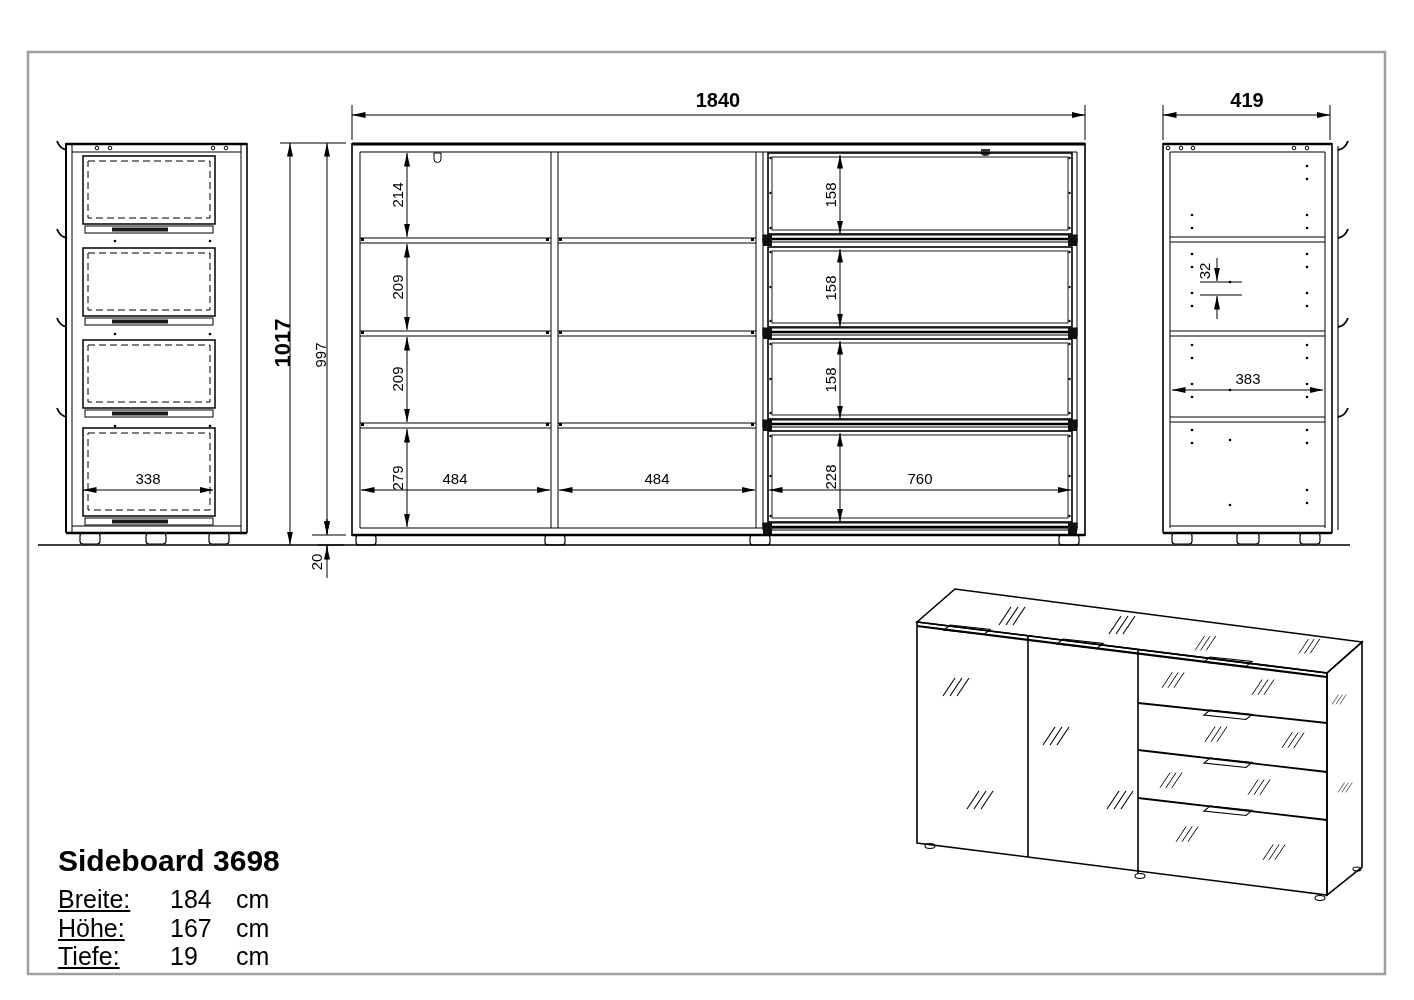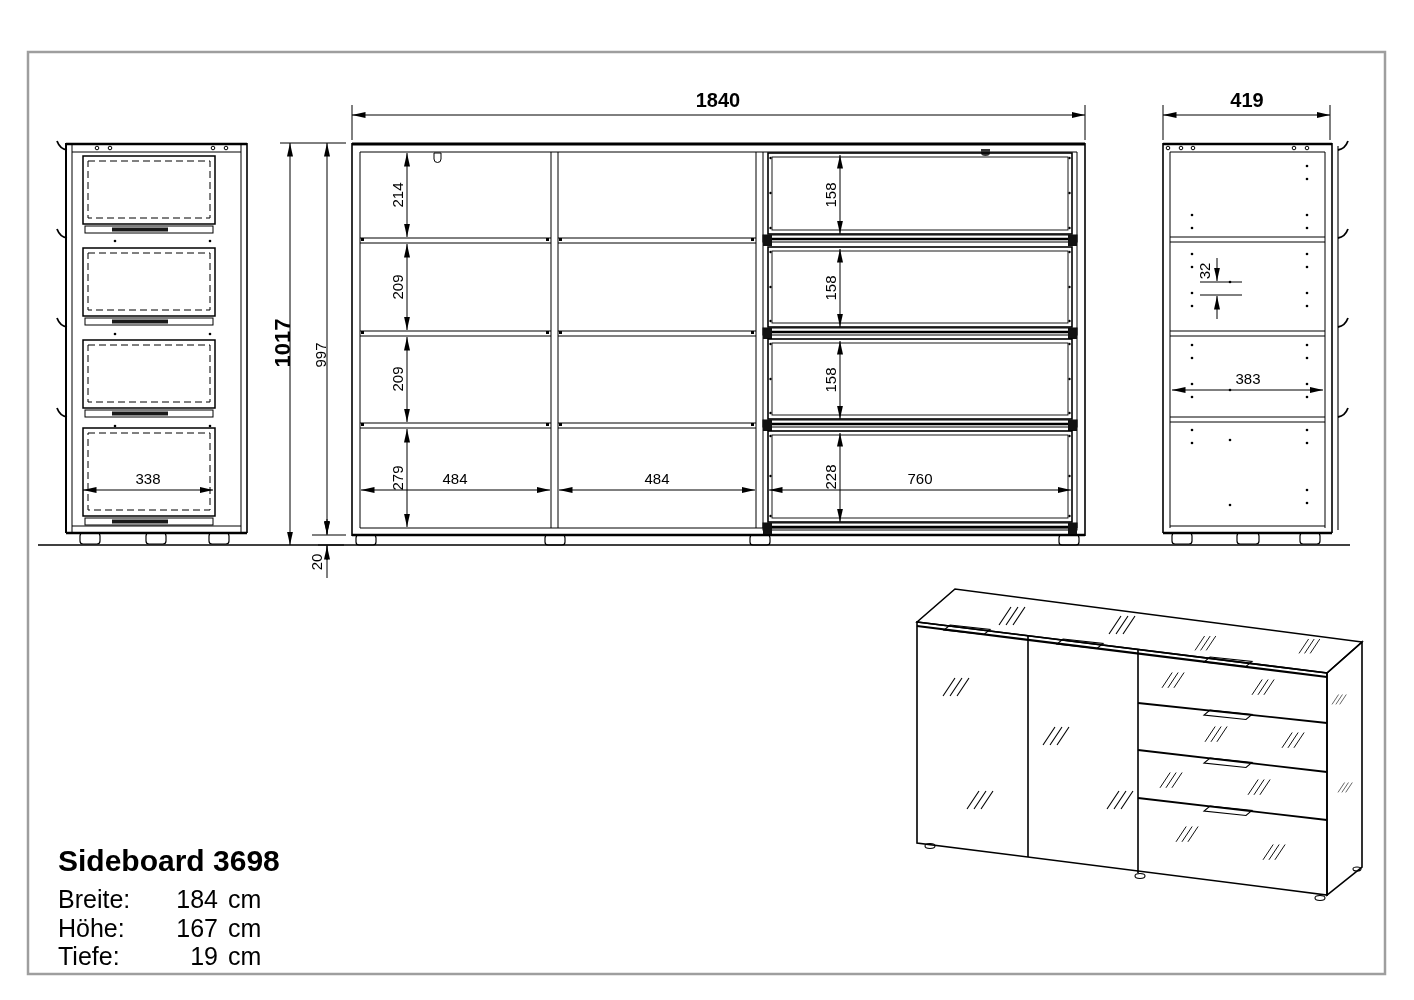--- a/index.html
+++ b/index.html
@@ -6,23 +6,23 @@
   .page{position:relative;width:1414px;height:1000px;background:#fff;overflow:hidden;
         font-family:"Liberation Sans",sans-serif;color:#000;}
   svg{position:absolute;left:0;top:0;}
   svg text{font-family:"Liberation Sans",sans-serif;fill:#000;}
   .dim{font-size:15px;}
   .dim-big{font-size:20px;font-weight:bold;}
   .dim-xl{font-size:22px;font-weight:bold;}
   .titleblock{position:absolute;left:58px;top:828px;}
   .tb-title{font-size:30px;font-weight:bold;margin-bottom:7px;margin-top:16px;}
   .spec-row{display:flex;font-size:25px;line-height:28.5px;}
-  .spec-label{width:112px;}
-  .spec-value{width:48px;text-align:right;}
-  .spec-unit{margin-left:10px;}
+  .spec-label{width:112px;text-decoration:underline;}
+  .spec-value{width:48px;}
+  .spec-unit{margin-left:18px;}
 </style>
 </head>
 <body>
 
 <div class="page">
 
 <svg width="1414" height="1000" viewBox="0 0 1414 1000">
   <defs>
     <marker id="aE" orient="auto" markerUnits="userSpaceOnUse" markerWidth="14" markerHeight="8" viewBox="0 0 14 8" refX="13.5" refY="4">
       <path d="M0,1 L13.5,4 L0,7 Z" fill="#000"></path>

